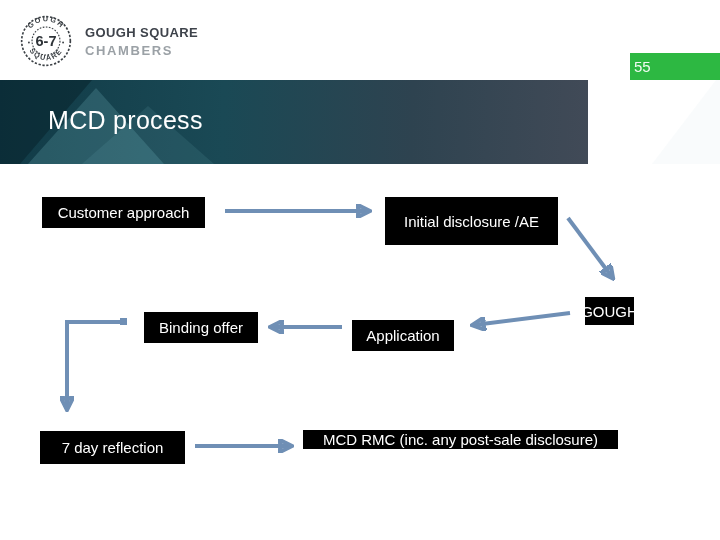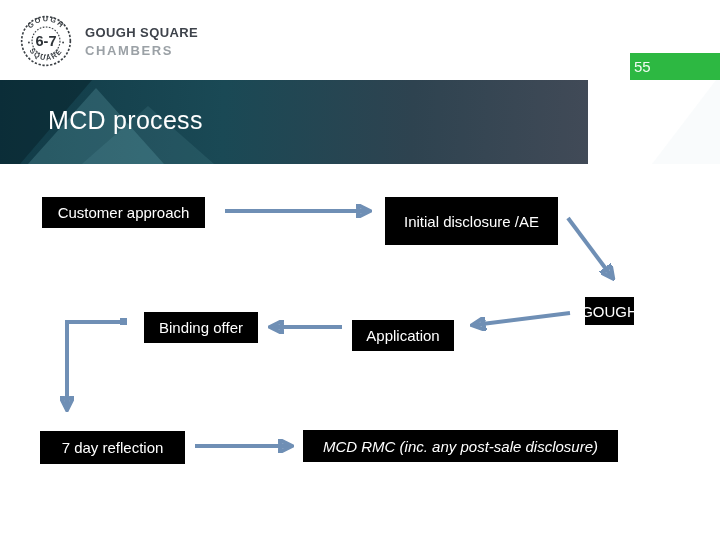--- a/index.html
+++ b/index.html
@@ -40,21 +40,21 @@
     position:absolute;background:var(--box-black,#000);color:#fff;
     font-size:15px;display:flex;align-items:center;justify-content:center;
     box-sizing:border-box;padding:5px 8px;white-space:nowrap;
   }
   .n-customer   {left:42px;  top:197px; width:163px; height:31px;}
   .n-initial    {left:385px; top:197px; width:173px; height:48px;}
   .n-binding    {left:144px; top:312px; width:114px; height:31px;}
   .n-application{left:352px; top:320px; width:102px; height:31px;}
   .n-esis       {left:585px; top:297px; width:49px;  height:28px;}
   .n-reflection {left:40px;  top:431px; width:145px; height:33px;text-align:center;}
-  .n-mcdrmc     {left:303px; top:430px; width:315px; height:32px;font-style:italic;}
+  .n-mcdrmc     {left:303px; top:430px; width:315px; height:19px;}
 
   .arrows{position:absolute;left:0;top:0;width:720px;height:540px;pointer-events:none;}
   .arrows path{stroke:var(--arrow-blue,#6f8fb5);stroke-width:4;fill:none;}
   .arrows rect{fill:var(--arrow-blue,#6f8fb5);}
 </style>
 </head>
 <body>
 
 <div class="logo-wrap">
   <svg class="stamp" viewBox="0 0 56 56">

